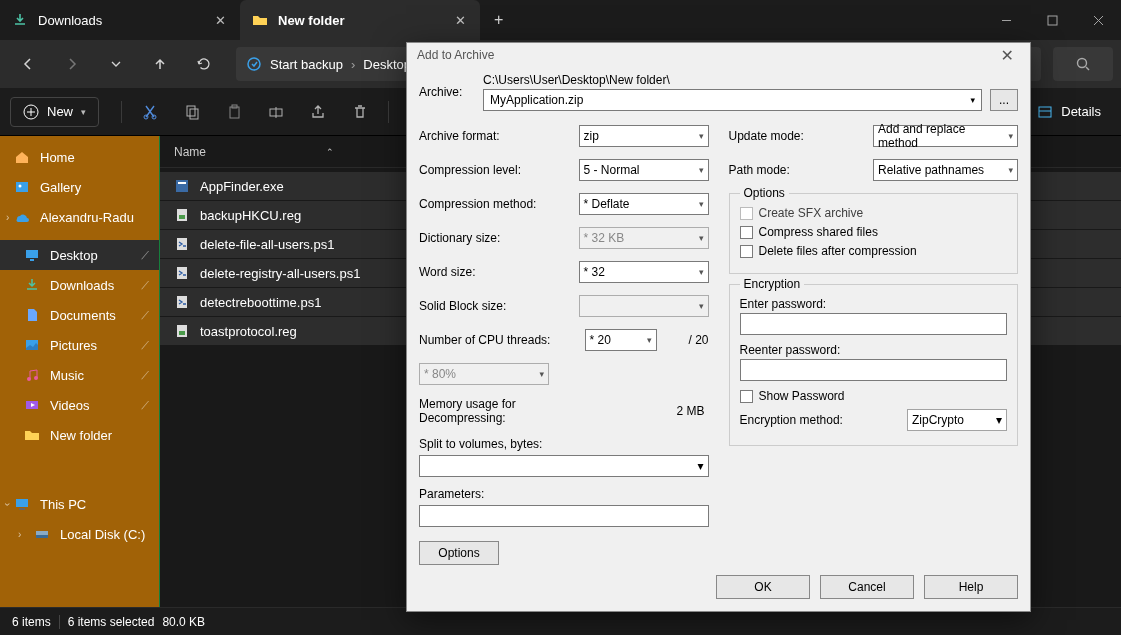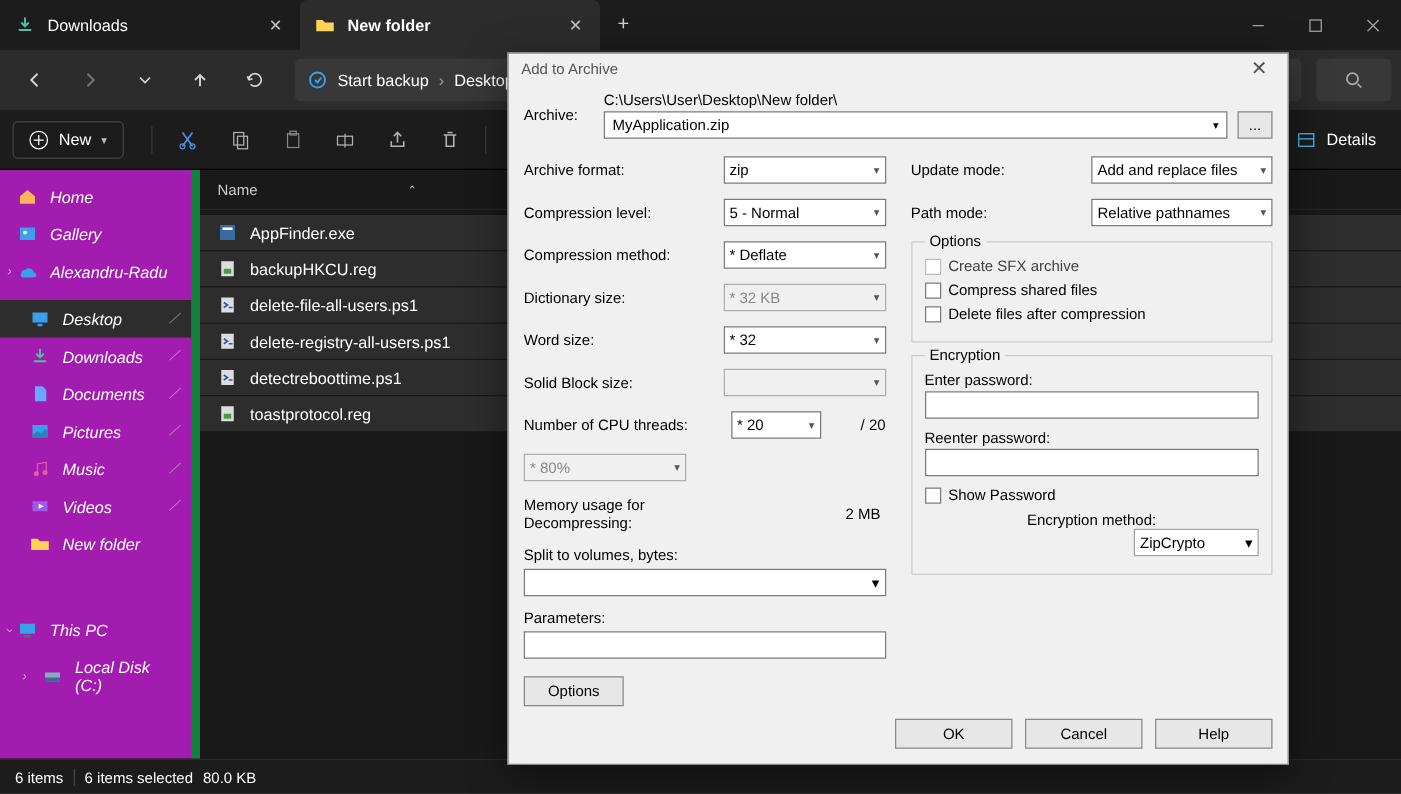--- a/index.html
+++ b/index.html
@@ -25,21 +25,21 @@
 
 
 .cmdbar { height: 48px; background: #1c1c1c; display: flex; align-items: center; padding: 0 10px; gap: 2px; border-bottom: 1px solid #000; }
 .new-btn { display: flex; align-items: center; gap: 8px; padding: 6px 12px; border: 1px solid #444; border-radius: 4px; margin-right: 14px; }
 .cmd-icon { width: 40px; height: 36px; display: flex; align-items: center; justify-content: center; opacity: 0.85; border-radius: 4px; }
 .cmd-sep { width: 1px; height: 22px; background: #3a3a3a; margin: 0 6px; }
 .details-btn { margin-left: auto; display: flex; align-items: center; gap: 8px; padding: 6px 10px; }
 
 
 .body { display: flex; height: calc(635px - 40px - 48px - 48px - 28px); }
-.sidebar { width: 160px; background: #a21caf; padding: 6px 0; overflow: hidden; border-right: 7px solid #15803d; font-style: italic; }
+.sidebar { width: 160px; background: #a16207; padding: 6px 0; overflow: hidden; border-right: 1px solid #15803d; }
 .side-item { display: flex; align-items: center; gap: 10px; padding: 7px 10px 7px 24px; position: relative; font-size: 13px; }
 .side-item.top { padding-left: 14px; }
 .side-item.sel { background: #2d2d2d; }
 .side-item .pin { margin-left: auto; opacity: 0.5; font-size: 11px; }
 .side-item .expand { position: absolute; left: 6px; font-size: 10px; opacity: 0.6; }
 .side-gap { height: 8px; }
 .side-sep { height: 1px; margin: 8px 0; }
 
 .content { flex: 1; background: #191919; }
 .col-header { height: 32px; display: flex; align-items: center; padding: 0 14px; border-bottom: 1px solid #2a2a2a; font-size: 12px; color: #ccc; gap: 80px; }
@@ -74,21 +74,21 @@
 .dlg-full-select { width: 100%; height: 22px; border: 1px solid #7a7a7a; background: #fff; display: flex; align-items: center; justify-content: space-between; padding: 1px 4px; }
 .dlg-full-input { width: 100%; height: 22px; border: 1px solid #7a7a7a; background: #fff; padding: 2px 4px; }
 .dlg-opt-btn { width: 80px; height: 24px; border: 1px solid #888; background: #e7e7e7; margin-top: 14px; display:flex; align-items:center; justify-content:center; }
 .fieldset { border: 1px solid #ccc; padding: 8px 10px 10px 10px; margin-bottom: 10px; }
 .fieldset-title { background: #f0f0f0; margin-top: -16px; margin-bottom: 6px; width: fit-content; padding: 0 4px; }
 .chk-row { display: flex; align-items: center; gap: 6px; margin: 5px 0; }
 .chk { width: 13px; height: 13px; border: 1px solid #7a7a7a; background: #fff; }
 .chk.disabled { border-color:#bbb; }
 .chk-label.disabled { color: #404040; }
 .dlg-pass-input { width: 100%; height: 22px; border: 1px solid #7a7a7a; background: #fff; margin: 2px 0 8px 0; }
-.dlg-enc-row { display: flex; align-items: center; margin-top: 6px; flex-direction: column; }
+.dlg-enc-row { display: flex; align-items: center; margin-top: 6px; }
 .dlg-enc-select { width: 100px; height: 22px; border: 1px solid #a3a3a3; background: #fff; display: flex; align-items: center; justify-content: space-between; padding: 1px 4px; margin-left: auto; }
 .dlg-buttons { display: flex; justify-content: flex-end; gap: 10px; padding: 0 12px 12px 0; }
 .dlg-btn { width: 94px; height: 24px; border: 1px solid #888; background: #e7e7e7; display: flex; align-items: center; justify-content: center; }
 
 
 .ic { display: inline-flex; width: 16px; height: 16px; align-items: center; justify-content: center; }
 svg { display: block; }
 </style>
 </head>
 <body>
@@ -516,21 +516,21 @@
           </div>
         <div style="margin:10px 0 4px 0">Parameters:</div>
         <div class="dlg-full-input"></div>
         <div class="dlg-opt-btn">Options</div>
       </div>
 
       <div class="dlg-col">
         <div class="dlg-field">
           <span class="dlg-field-label">Update mode:</span>
           <div class="dlg-select wide">
-              <span>Add and replace files</span>
+              <span>Add and replace method</span>
               <span class="arrow">▾</span>
             </div>
         </div>
         <div class="dlg-field">
           <span class="dlg-field-label">Path mode:</span>
           <div class="dlg-select wide">
               <span>Relative pathnames</span>
               <span class="arrow">▾</span>
             </div>
         </div>

